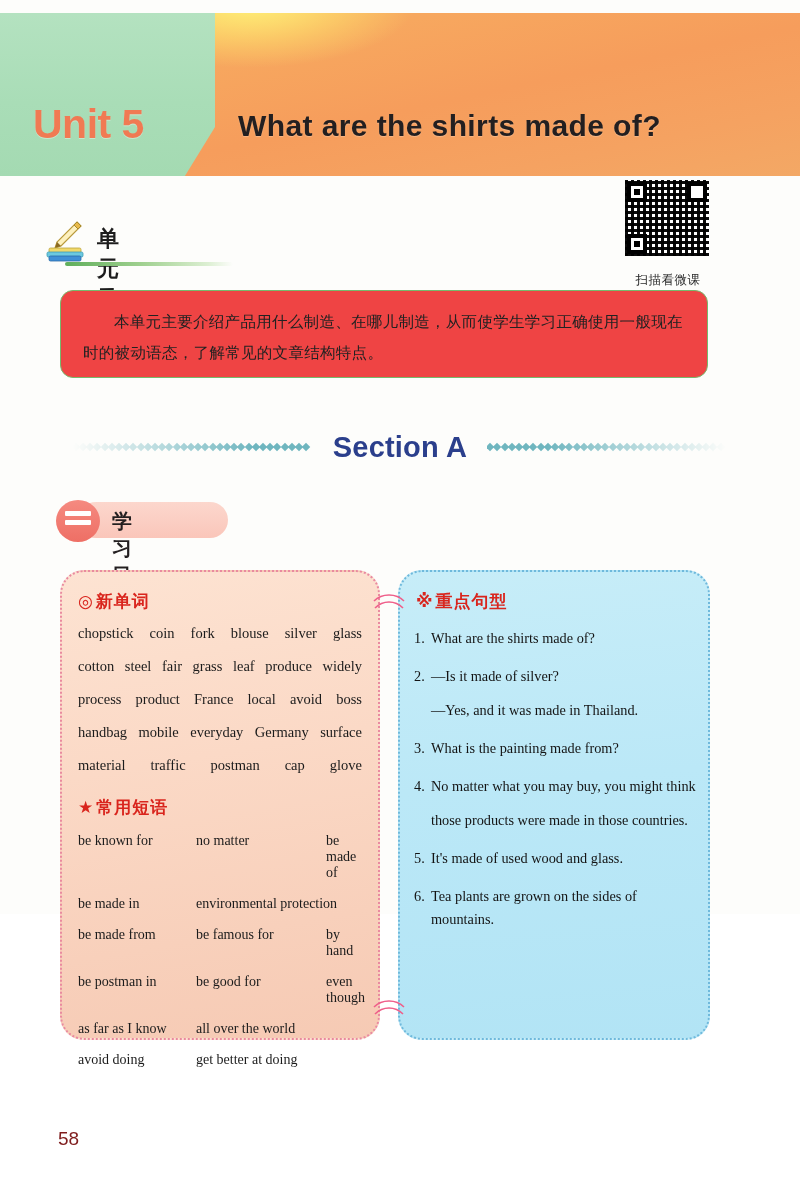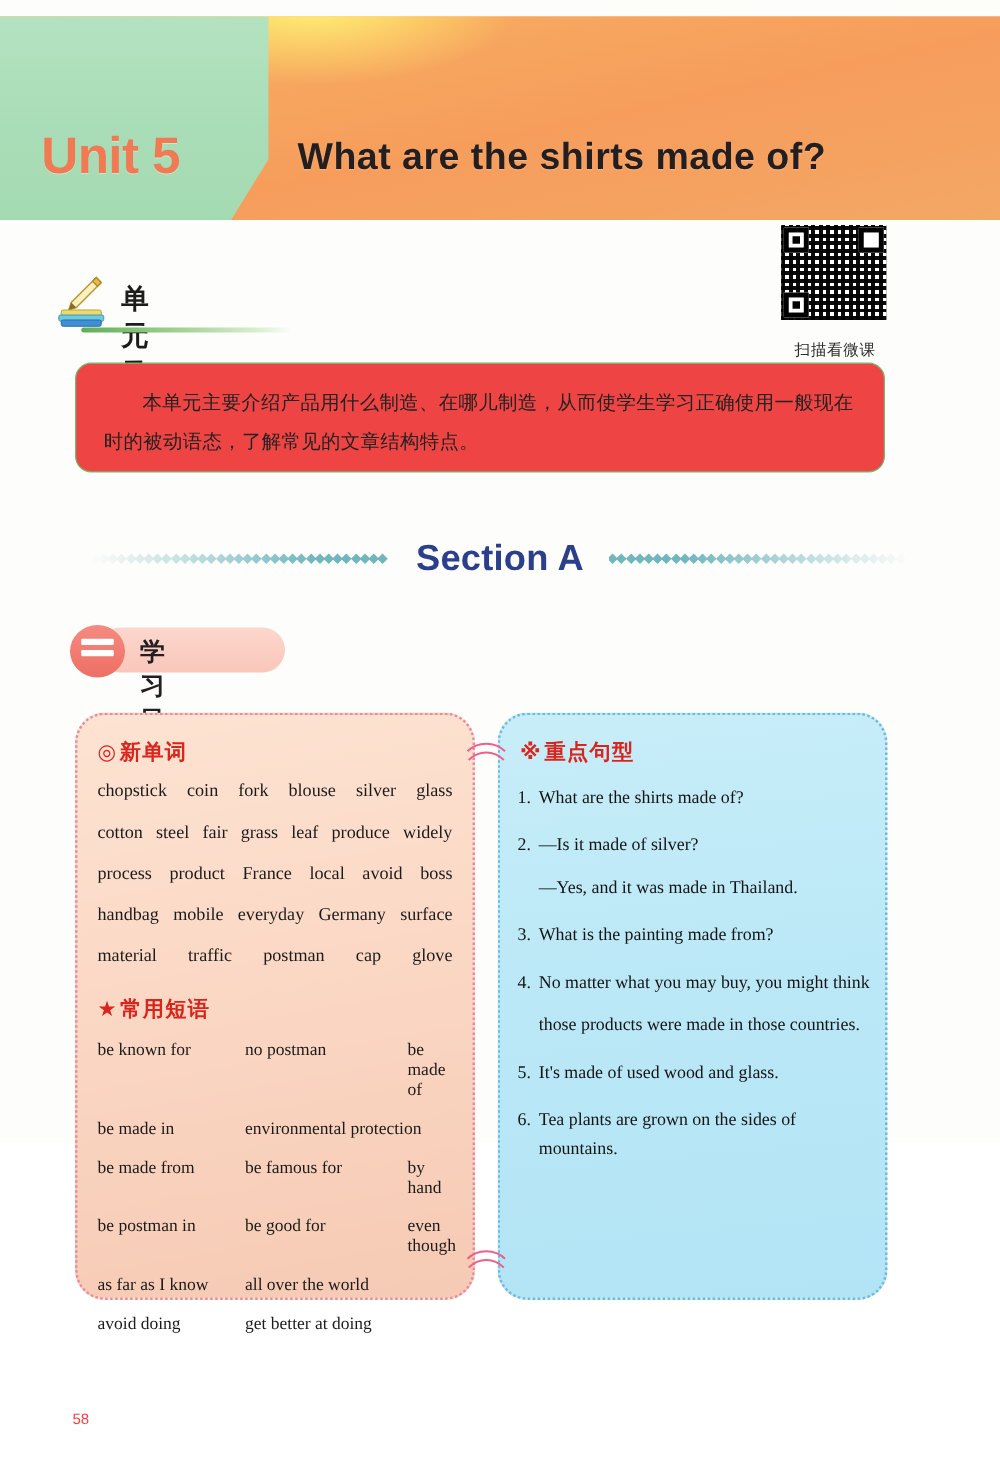--- a/index.html
+++ b/index.html
@@ -179,21 +179,21 @@
   
   .clip{position:absolute;width:34px;height:20px;left:372px;}
   .clip svg{display:block;}
   .clip.top{top:594px;}
   .clip.bot{top:1000px;}
 
   
   .pageno{
     position:absolute;left:58px;top:1128px;
     font-family:"Liberation Sans", sans-serif;
-    font-size:12px;color:#ef4444;
+    font-size:19px;color:#7f1d1d;
   }
 </style>
 </head>
 <body>
 
 <div class="page">
 
   <div class="banner">
     <div class="banner-green"></div>
     <div class="unit-label">Unit 5</div>
@@ -355,21 +355,21 @@
           <span>cap</span>
           <span>glove</span>
         </div>
     </div>
 
     <div class="p-head" style="padding:6px 0 14px 16px;">
       <span class="mk">★</span><span>常用短语</span>
     </div>
     <div class="phrase-grid">
         <div>be known for</div>
-        <div>no postman</div>
+        <div>no matter</div>
         <div>be made of</div>
         <div>be made in</div>
         <div class="span2">environmental protection</div>
         <div>be made from</div>
         <div>be famous for</div>
         <div>by hand</div>
         <div>be postman in</div>
         <div>be good for</div>
         <div>even though</div>
         <div>as far as I know</div>

